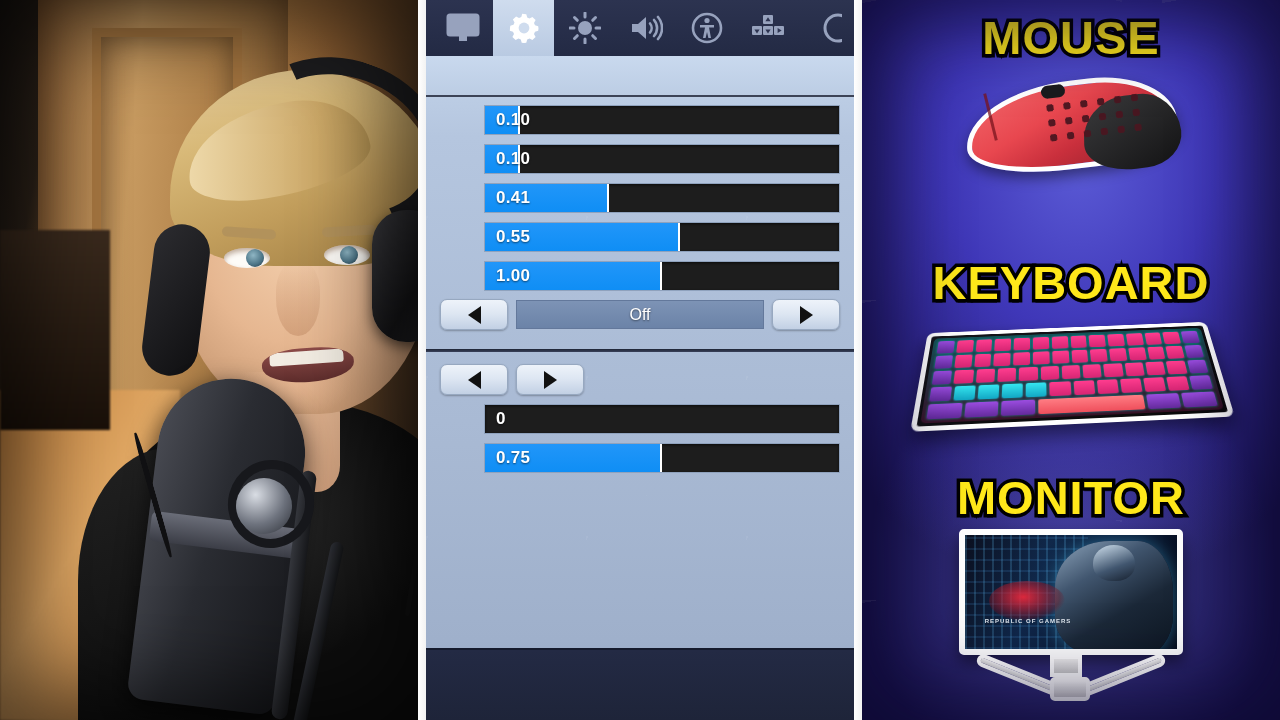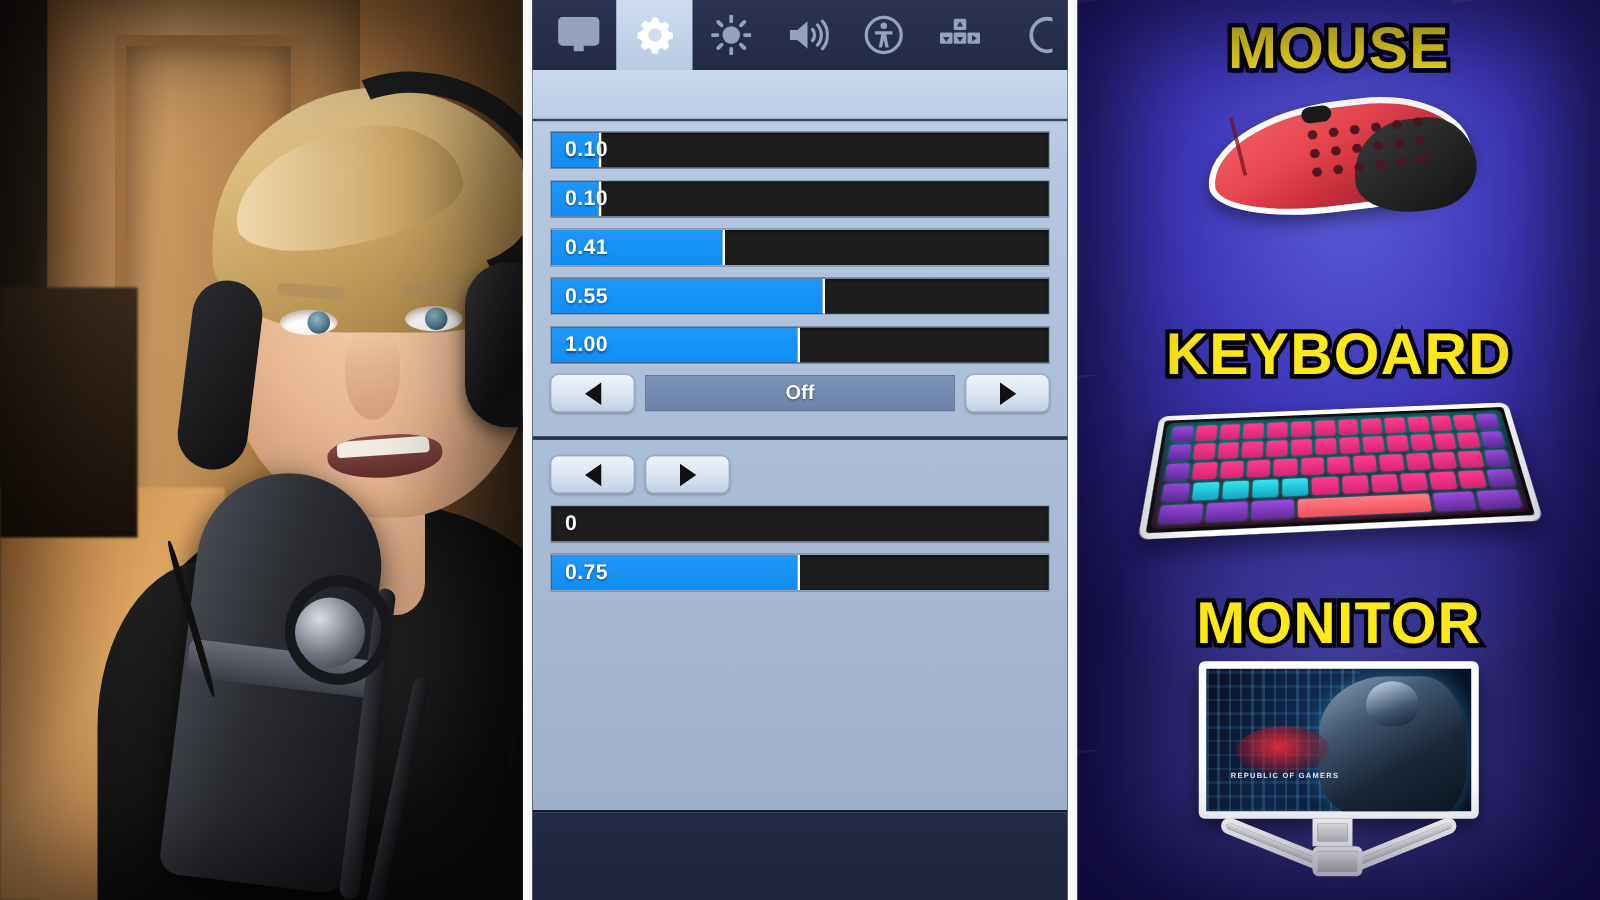--- a/index.html
+++ b/index.html
@@ -132,40 +132,40 @@
       linear-gradient(62deg, rgba(255,255,255,.05) 0 1px, rgba(255,255,255,0) 1px 100%);
     background-size:160px 160px, 220px 220px; opacity:.85; pointer-events:none; }
   .header-strip { position:relative; height:41px;
     background:linear-gradient(180deg,#c9d9ee,#bccdE4);
     border-bottom:2px solid #3c4356; }
   .rows { position:relative; padding:3px 14px 0 14px; }
 
   .srow { position:relative; height:39px; display:flex; align-items:center; }
   .slider { position:relative; width:100%; height:30px; background:#1d1d1d;
     border:1px solid #8fa2bd; overflow:hidden;
-    box-shadow:inset 0 1px 3px rgba(0,0,0,.6); }
+    box-shadow:inset 0 1px 3px rgba(0,0,0,.6);margin-left:44px; }
   .fill { position:absolute; left:0; top:0; bottom:0;
     background:linear-gradient(180deg,#2196f9,#0f8ef5);
     border-right:2px solid #ffffff; }
   .sval { position:absolute; left:11px; top:50%; transform:translateY(-50%);
     font-size:17px; font-weight:700; color:#ffffff; letter-spacing:.3px;
     text-shadow:0 1px 2px rgba(0,0,0,.55); z-index:2; }
 
   .stepper { position:relative; height:39px; display:flex; align-items:center; gap:8px; }
   .stp-btn { width:68px; height:31px; border-radius:7px;
     background:linear-gradient(180deg,#eef3fa 0%,#dde6f2 48%,#c2d0e4 100%);
     border:1px solid #97a8c0; display:flex; align-items:center; justify-content:center;
     box-shadow:0 1px 2px rgba(0,0,0,.28); }
   .stp-btn .arrow { width:0; height:0; border-top:9px solid transparent;
     border-bottom:9px solid transparent; }
   .arrow-l { border-right:13px solid #111; }
   .arrow-r { border-left:13px solid #111; }
   .stp-val { flex:1; height:29px; background:linear-gradient(180deg,#7d93b5,#6b83a8);
     display:flex; align-items:center; justify-content:center;
-    font-size:16px; font-weight:700; color:#ffffff; text-shadow:0 1px 2px rgba(0,0,0,.5);
+    font-size:16px; font-weight:400; color:#ffffff; text-shadow:0 1px 2px rgba(0,0,0,.5);
     border:1px solid #63789b; }
   .sep { height:15px; }
   .sep-line { height:3px; background:linear-gradient(180deg,#1f2536,#39415a);
     margin:0 -14px; }
   .footer-bar { position:absolute; left:0; bottom:0; width:100%; height:72px;
     background:linear-gradient(180deg,#232a44,#1e2439); border-top:2px solid #151a2c; }
 
   
   .promo { position:relative; width:418px; height:720px; overflow:hidden;
     background:

